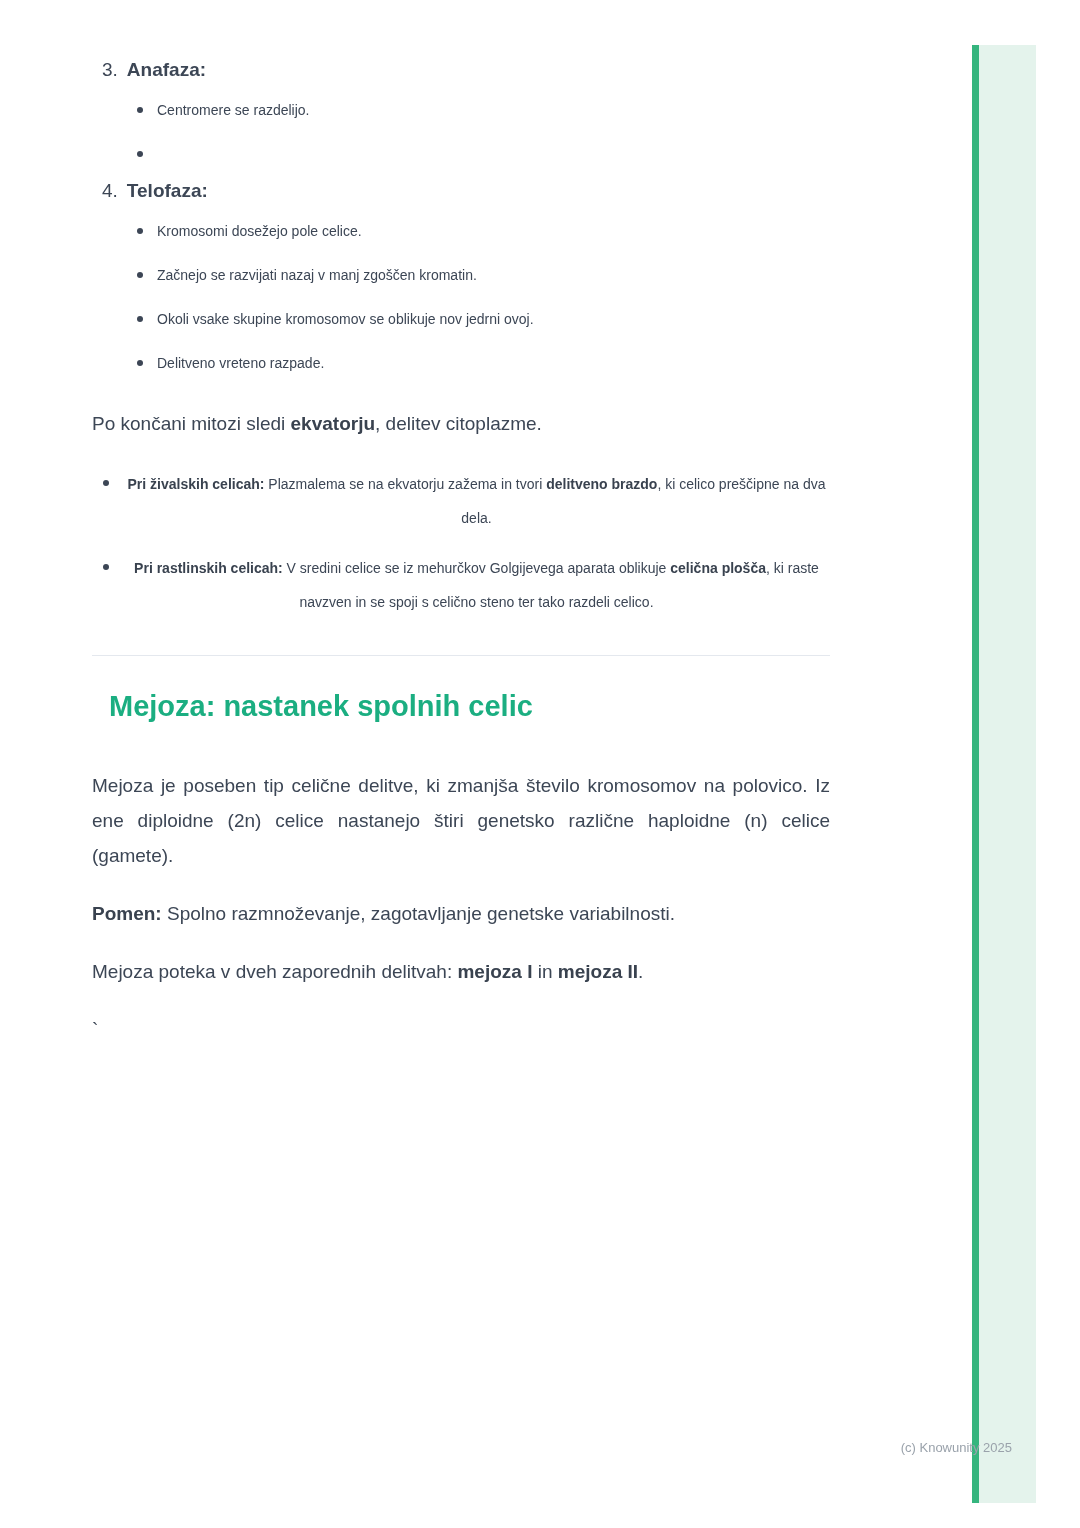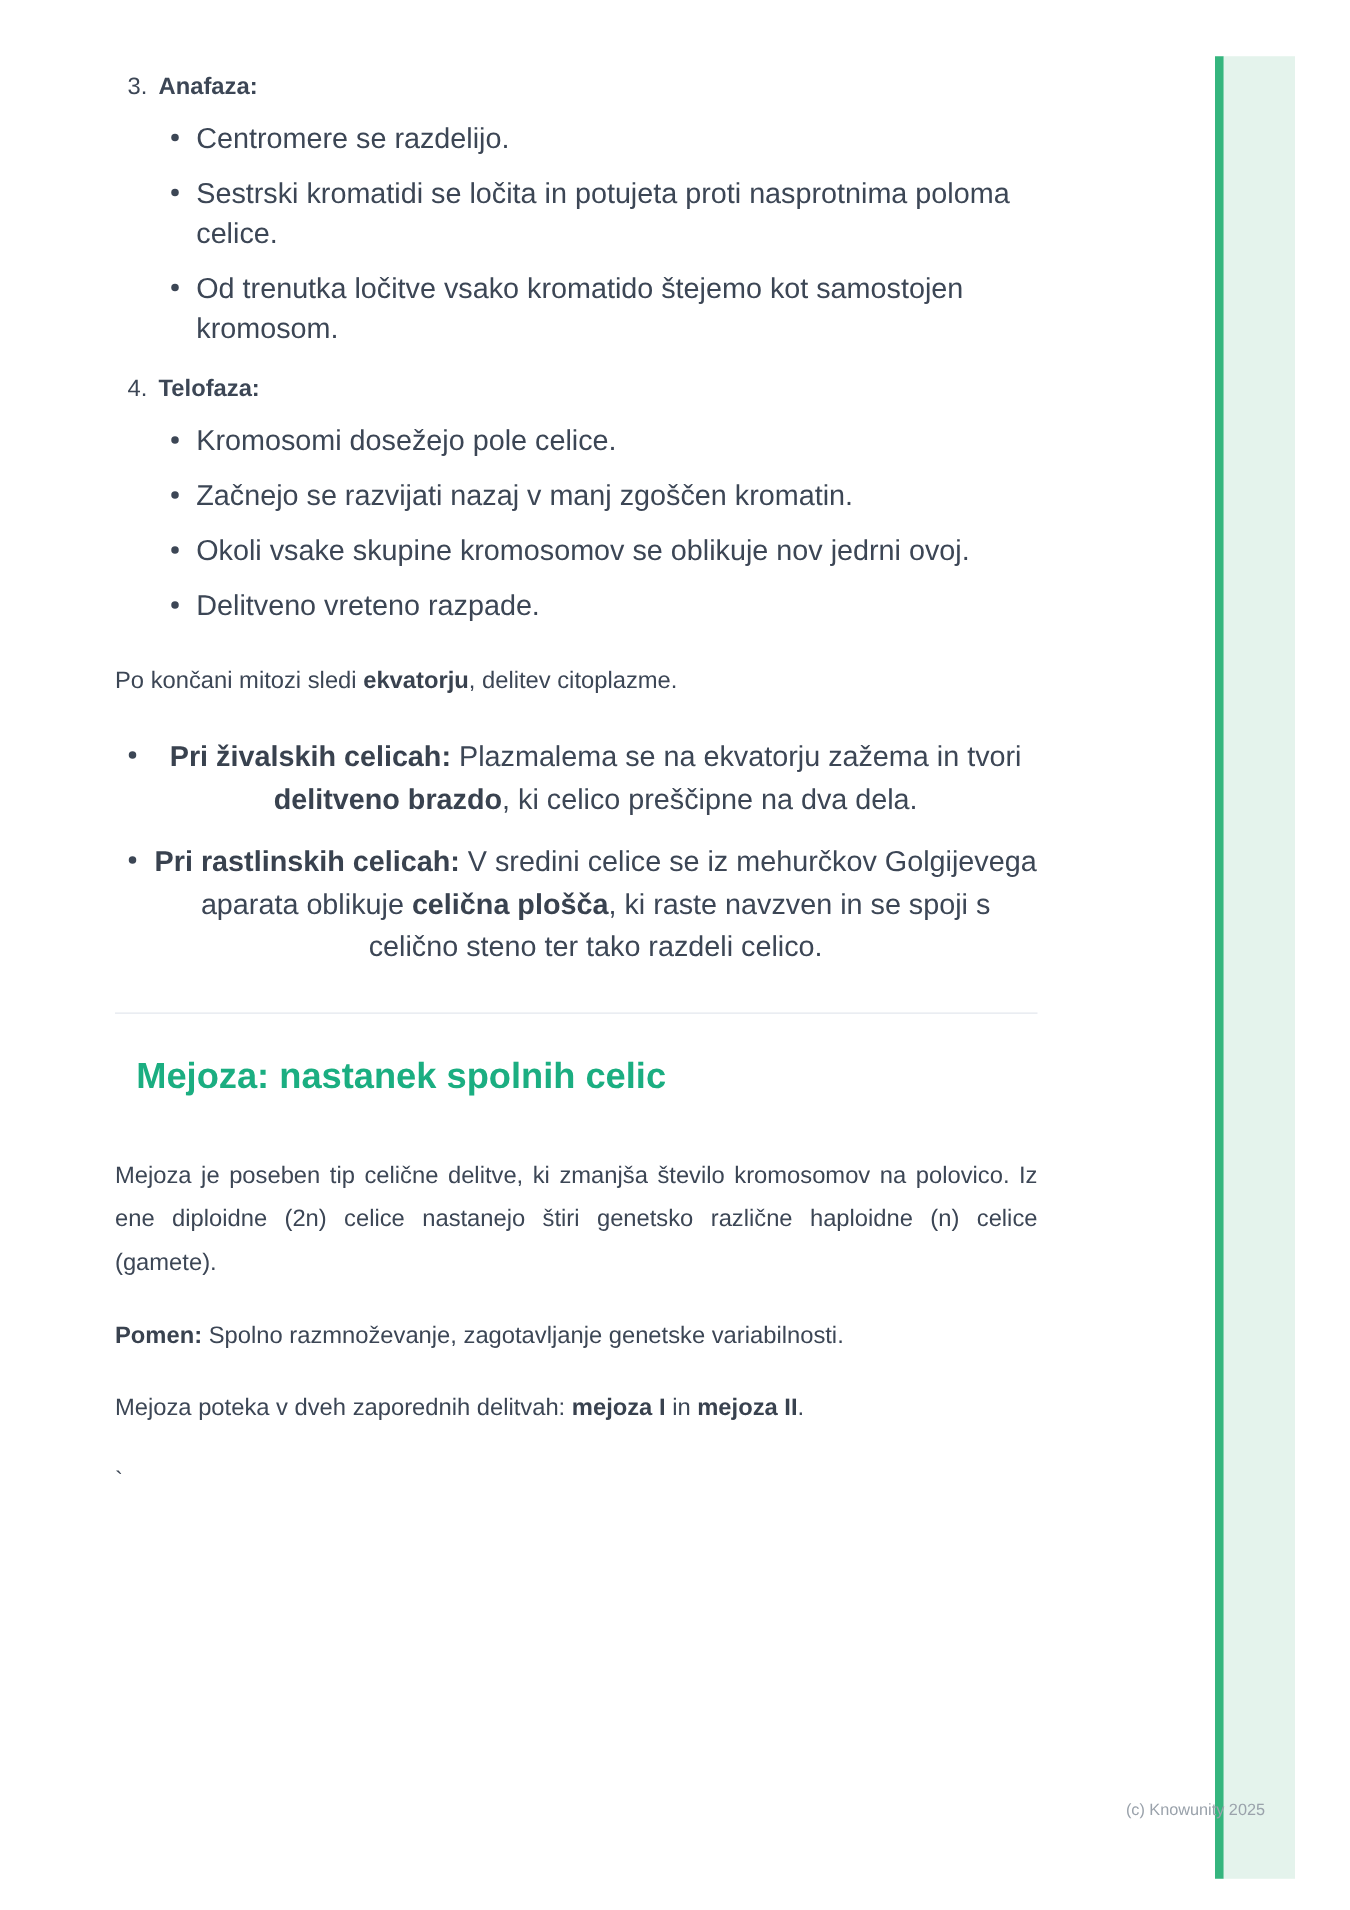--- a/index.html
+++ b/index.html
@@ -77,21 +77,21 @@
   }
   .dot {
     display: block;
     width: 6px;
     height: 6px;
     border-radius: 50%;
     background: #3c4655;
     margin-top: 13px;
   }
   .li-text {
-    font-size: 23px;
+    font-size: 14px;
     line-height: 32px;
   }
   .top-item {
     display: flex;
     margin-bottom: 16px;
   }
   .top-item .li-text {
     line-height: 34px;
     text-align: center;
   }
@@ -165,27 +165,20 @@
     <div class="sub-item">
       <span class="dot-col">
           <span class="dot"></span>
         </span>
       <span class="li-text">Centromere se razdelijo.</span>
     </div>
     <div class="sub-item">
       <span class="dot-col">
           <span class="dot"></span>
         </span>
-      <span class="li-text">Sestrski kromatidi se ločita in potujeta proti nasprotnima poloma celice.</span>
-    </div>
-    <div class="sub-item">
-      <span class="dot-col">
-          <span class="dot"></span>
-        </span>
-      <span class="li-text">Od trenutka ločitve vsako kromatido štejemo kot samostojen kromosom.</span>
     </div>
   </div>
 
   <div class="num-header second">
       <span class="num">4.</span>
       <span class="num-title">Telofaza:</span>
     </div>
 
   <div class="sub-list">
     <div class="sub-item">

